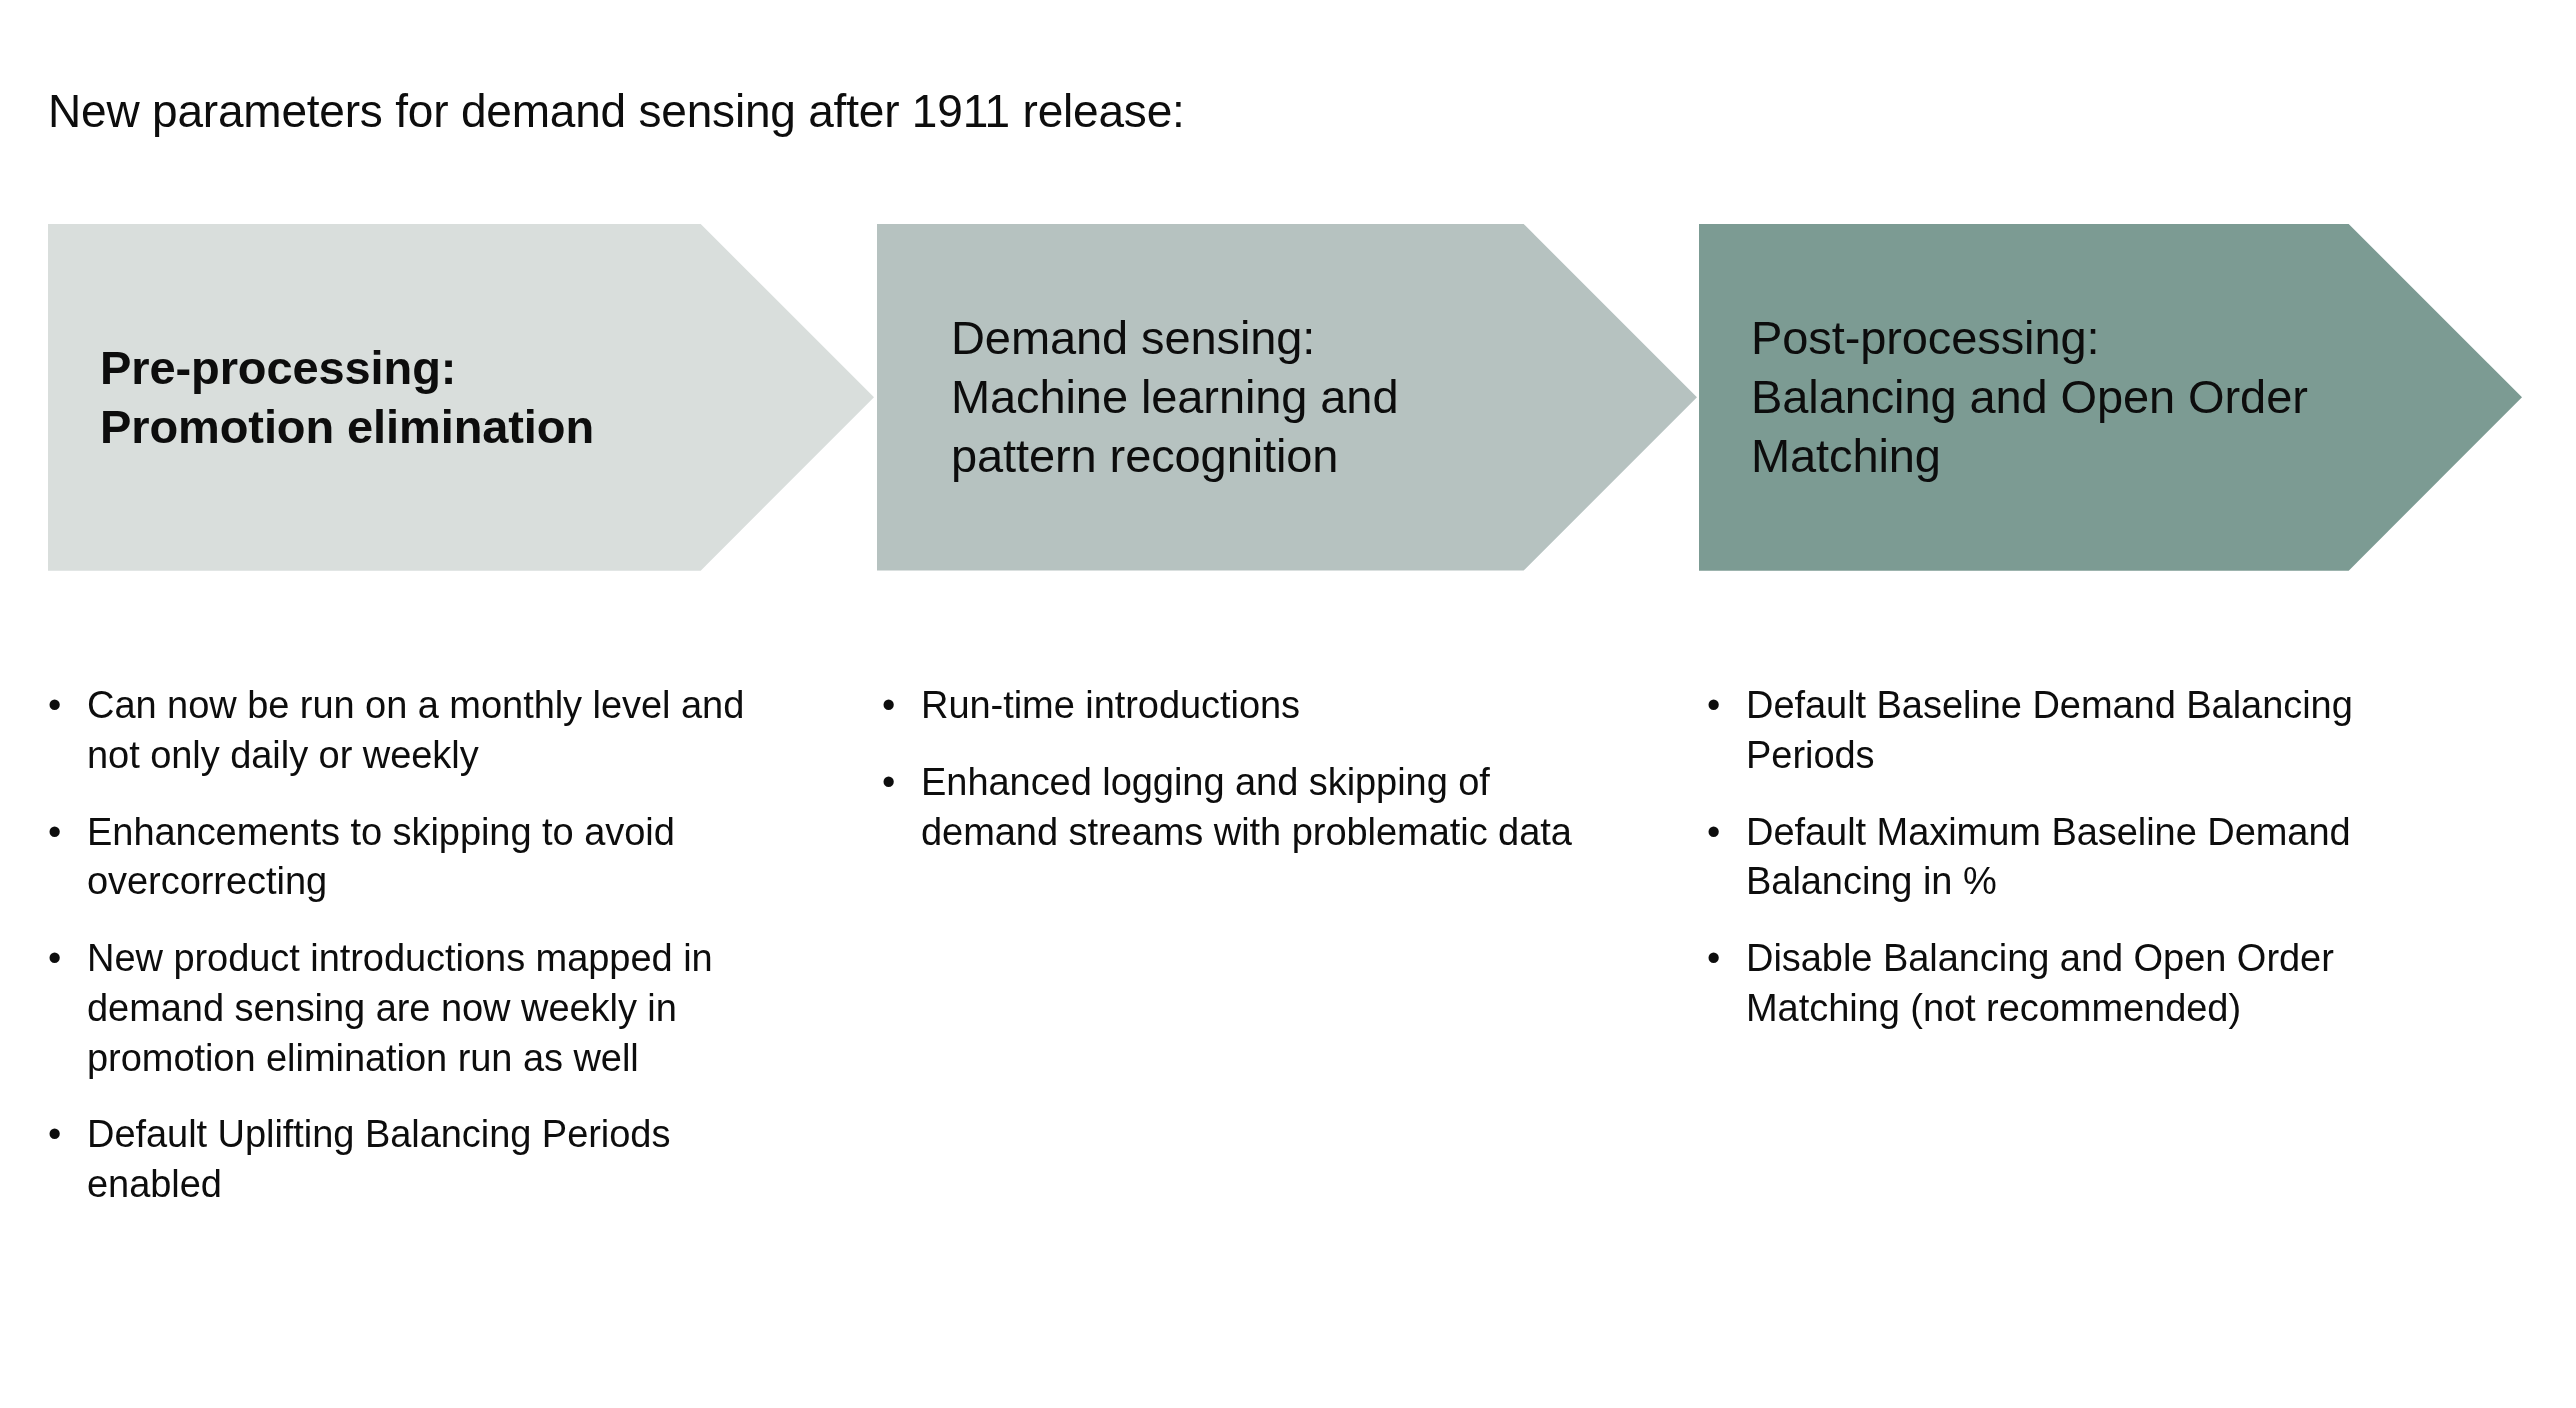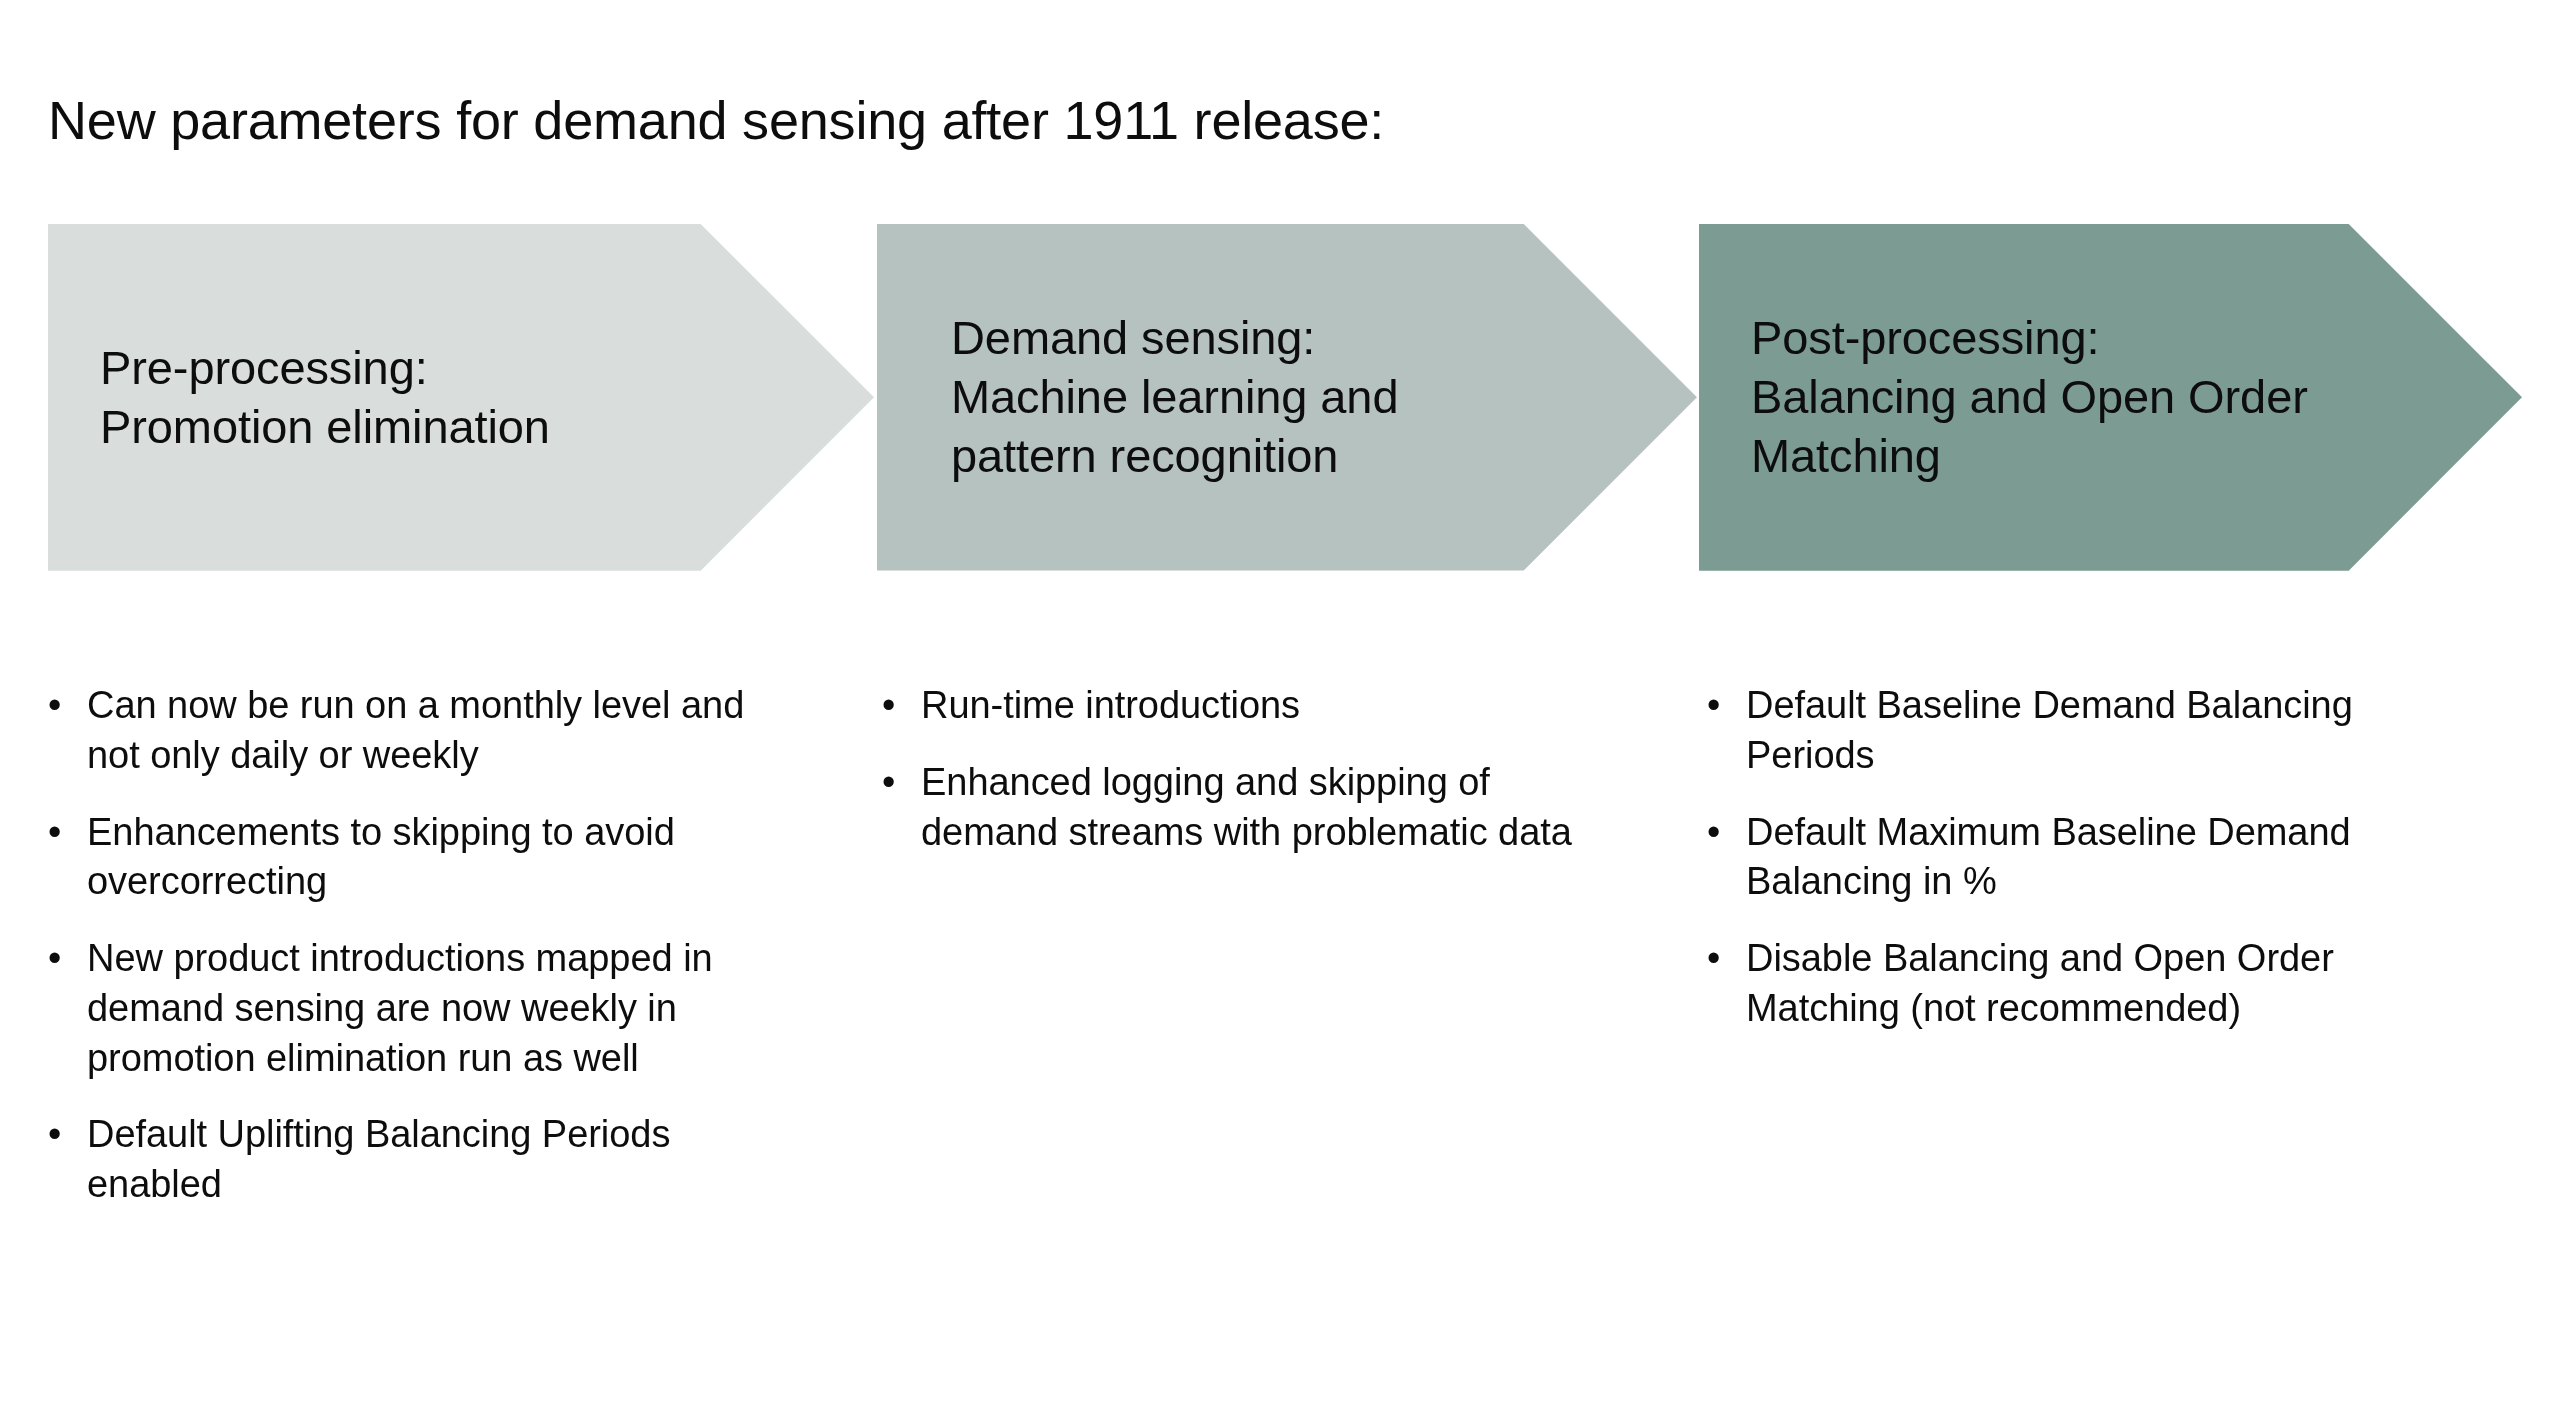--- a/index.html
+++ b/index.html
@@ -24,21 +24,21 @@
     inset: 0;
     background: #ffffff;
   }
 
   
   .slide-title {
     position: absolute;
     left: 48px;
     top: 52px;
     width: 2457px;
-    font-size: 54px;
+    font-size: 46px;
     line-height: 1.22;
     font-weight: 400;
     letter-spacing: -0.2px;
     color: #0d0d0d;
     white-space: nowrap;
   }
 
   
   .chevron-band {
     position: absolute;
@@ -72,21 +72,21 @@
     color: #0d0d0d;
     letter-spacing: -0.1px;
     white-space: pre-line;
   }
 
   
   #chevron-1 { left: 48px;   width: 826px; }
   #chevron-2 { left: 877px;  width: 820px; padding-left: 24px; }
   #chevron-3 { left: 1699px; width: 823px; justify-content: flex-end; }
 
-  #chevron-1 .chev-label { padding-left: 52px; padding-right: 149px; }
+  #chevron-1 .chev-label { padding-left: 52px; padding-right: 149px; font-weight: bold; }
   #chevron-2 .chev-label { padding-left: 50px; padding-right: 149px; }
   #chevron-3 .chev-label { padding-left: 52px; padding-right: 149px; }
 
   
   .bullet-columns {
     position: absolute;
     left: 0;
     top: 654px;
     width: 2576px;
     height: 694px;

